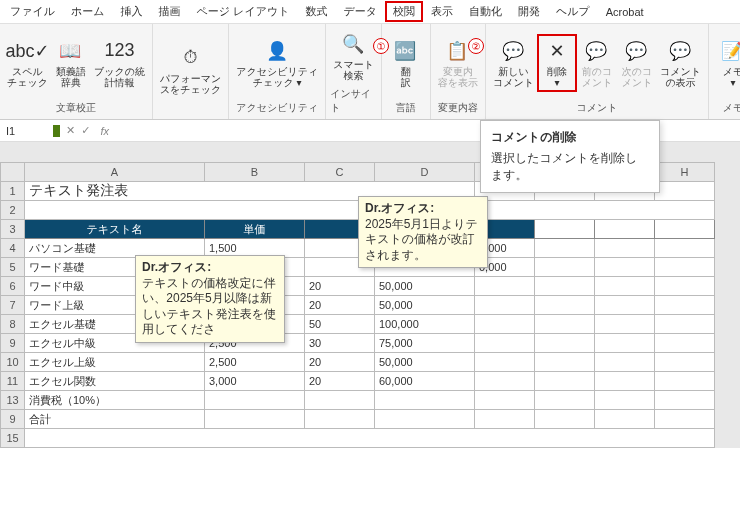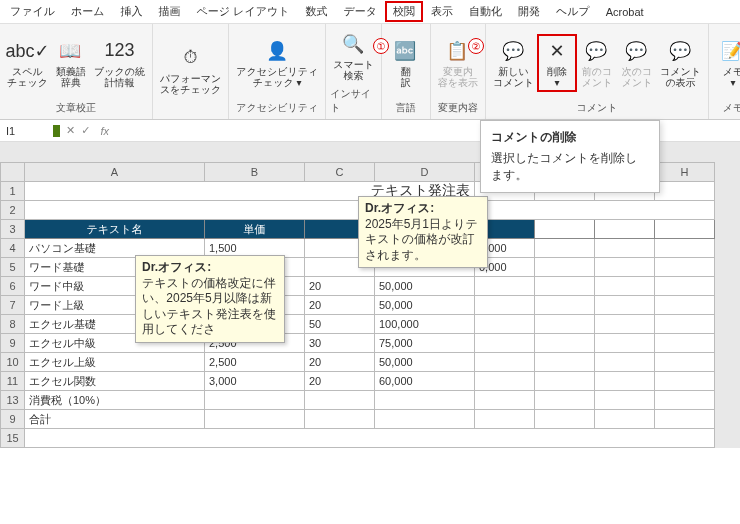--- a/index.html
+++ b/index.html
@@ -23,21 +23,21 @@
 .namebox{width:60px;border-right:7px solid #4d7c0f;padding:0 6px}
 .fbar .fbtns{display:flex;gap:6px;padding:0 6px;color:#888}
 .fbar .fx{font-style:italic;color:#888;padding:0 4px}
 .sheet-wrap{position:relative;background:#e8e8e8;padding-top:20px}
 .grid{border-collapse:collapse;background:#fff;font-size:11px}
 .grid th,.grid td{border:1px solid #bbb;height:19px;padding:0 4px;text-align:left;background:#fff}
 .grid .colh{background:#e8e8e8;text-align:center;font-weight:normal;color:#555;width:90px}
 .grid .rowh{background:#e8e8e8;text-align:center;font-weight:normal;color:#555;width:24px}
 .grid .corner{background:#e8e8e8;width:24px}
 .grid .wA{width:180px}.grid .wB{width:100px}.grid .wC{width:70px}.grid .wD{width:100px}.grid .wO{width:60px}
-.title-row td{text-align:right;font-size:14px}
+.title-row td{text-align:left;font-size:14px}
 .hdr-row td{background:#0c4a6e;color:#fff;text-align:center;border:1px solid #888}
 .num{text-align:right}
 .sub{text-align:center}
 .note{position:absolute;background:#fffde1;border:1px solid #aaa;box-shadow:2px 2px 4px rgba(0,0,0,.2);padding:4px 6px;font-size:12px;line-height:1.3;z-index:10}
 .note b{font-weight:bold}
 </style>
 </head>
 <body>
 
 <div class="menubar">

